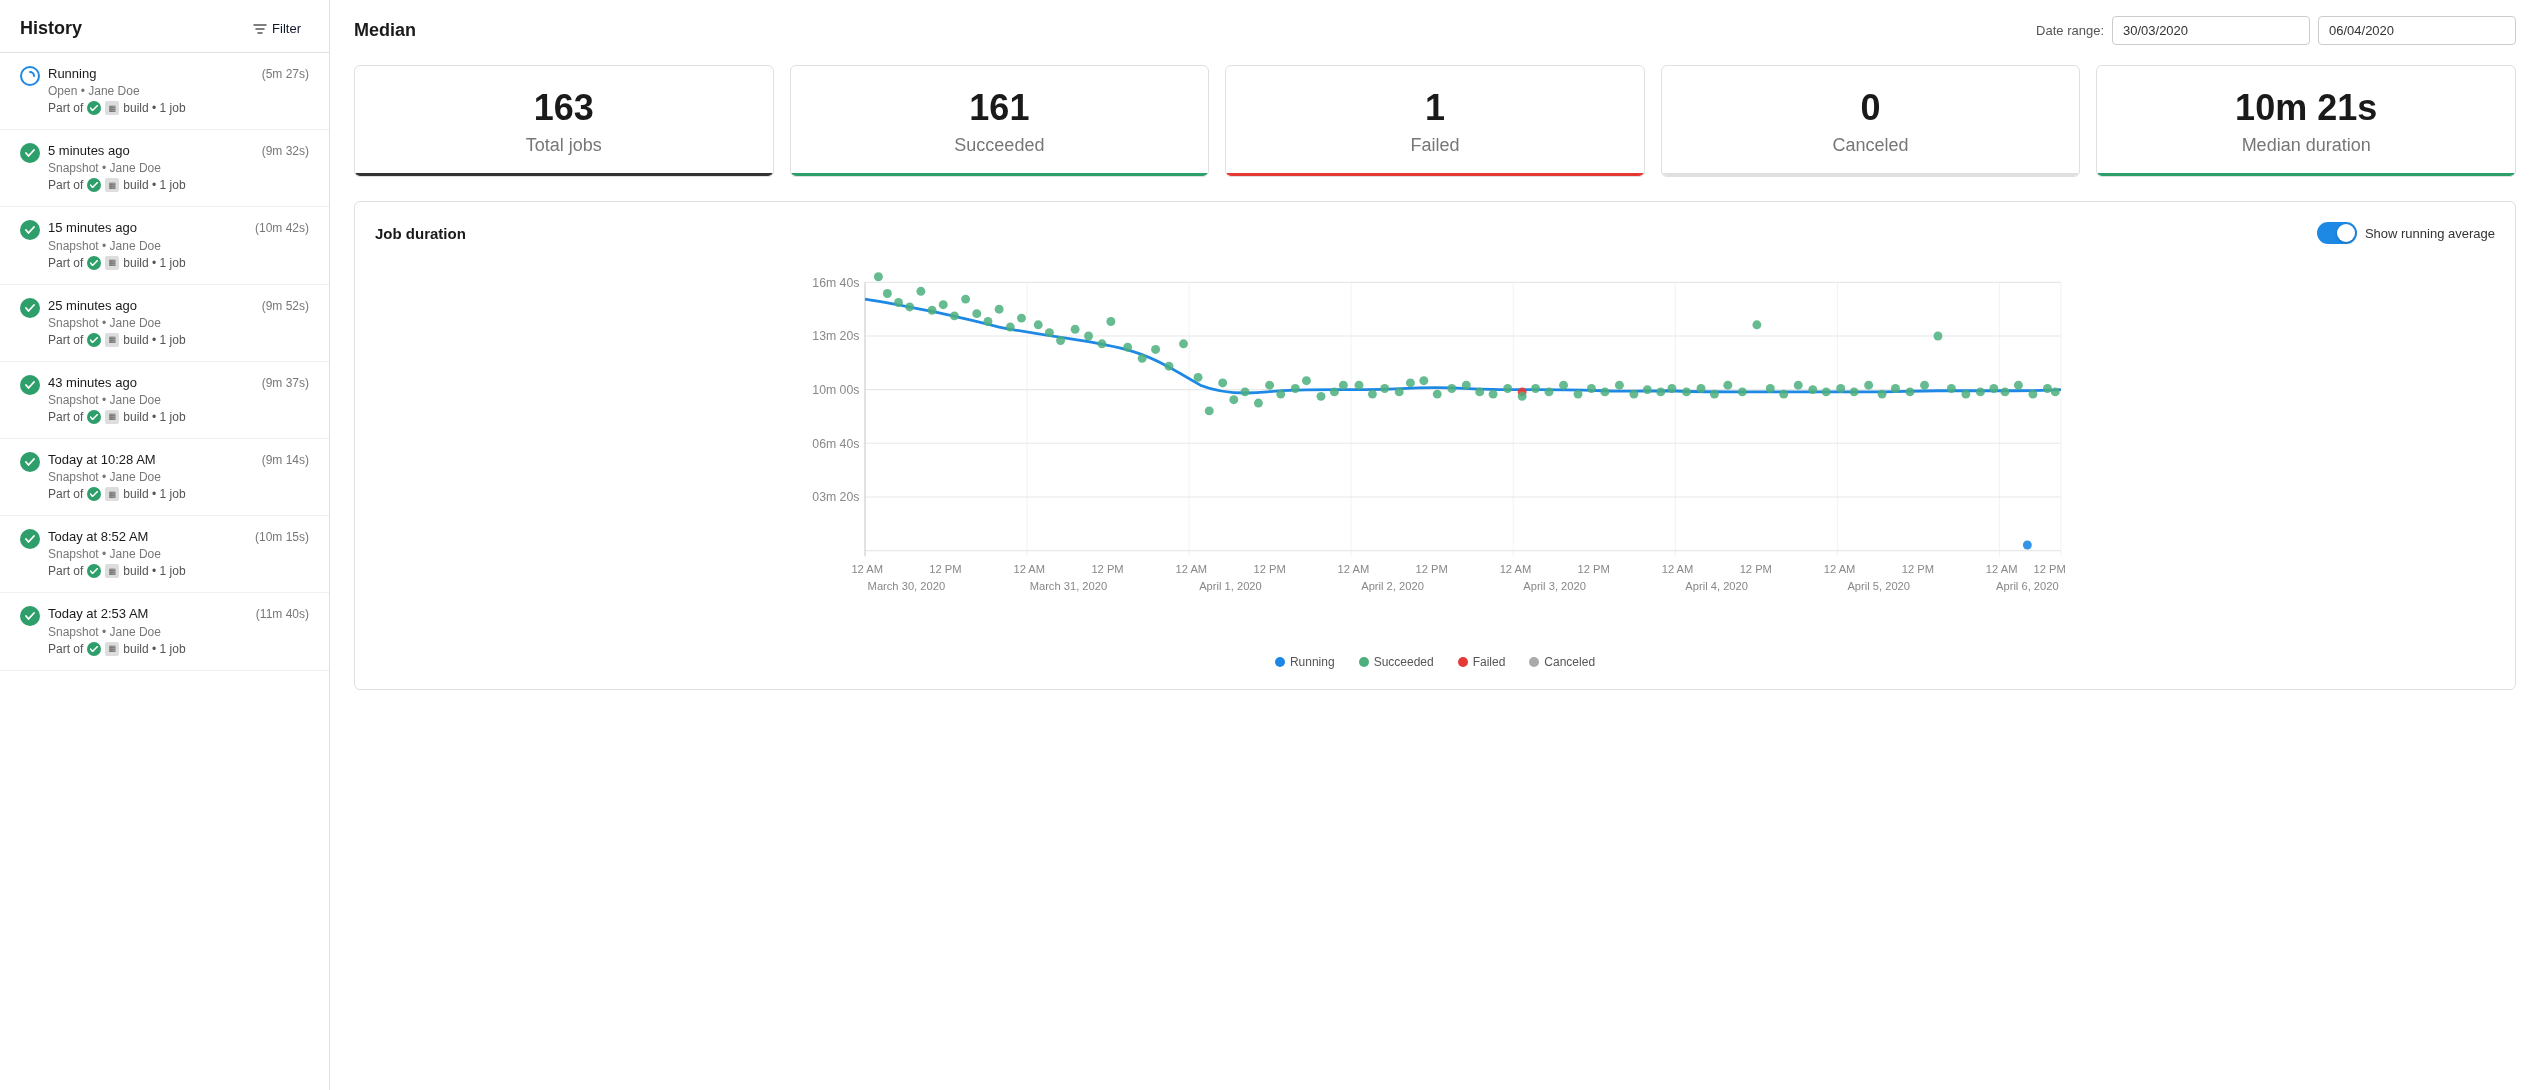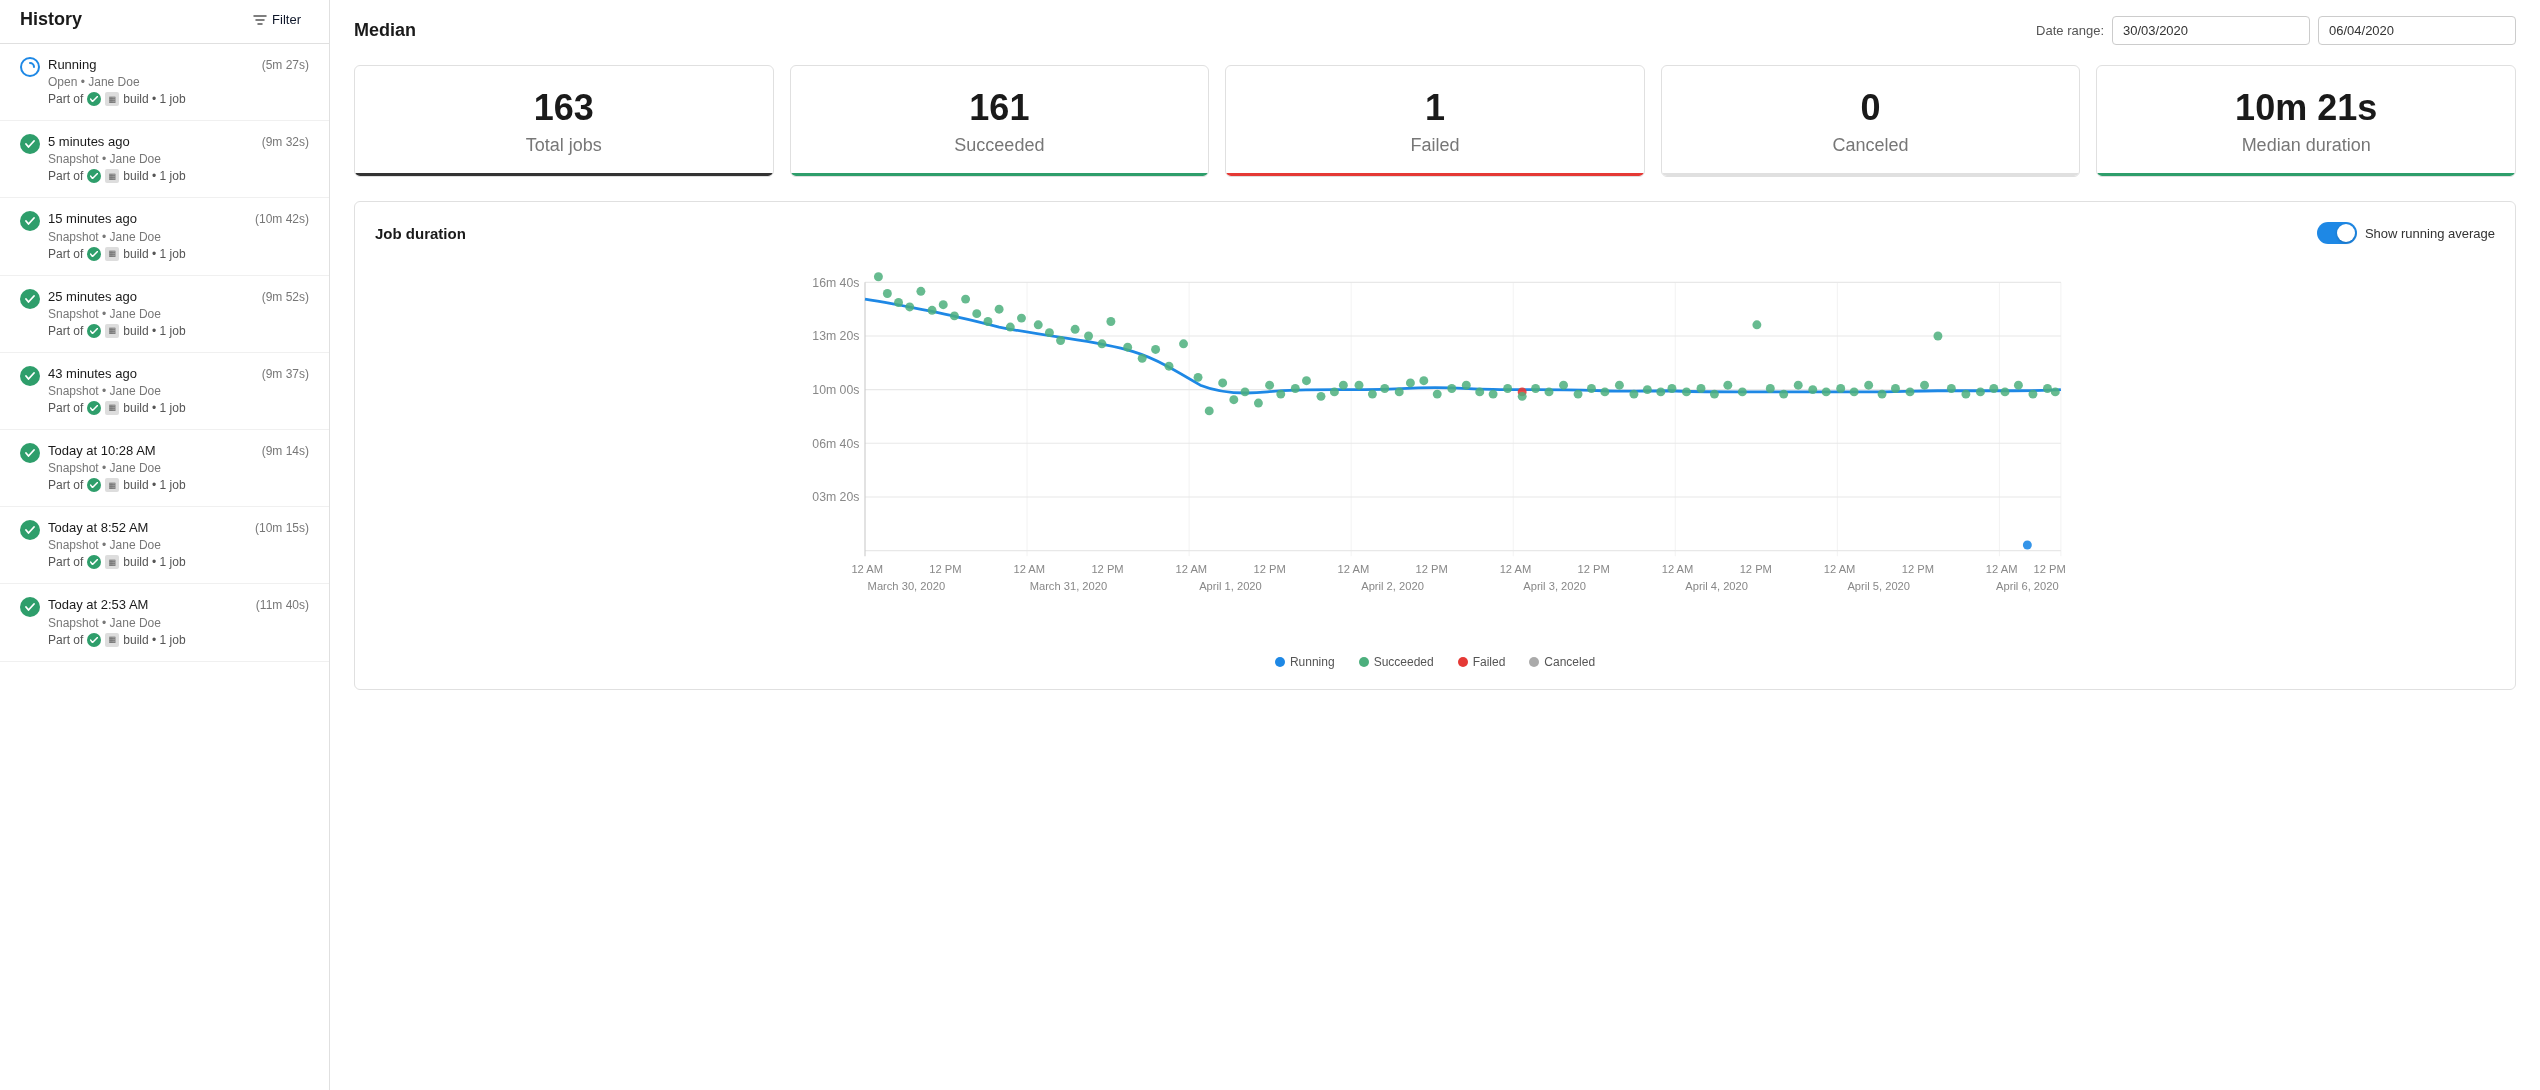--- a/index.html
+++ b/index.html
@@ -10,21 +10,21 @@
       width: 330px;
       min-width: 330px;
       border-right: 1px solid #e0e0e0;
       overflow-y: auto;
       padding: 0;
     }
     .sidebar-header {
       display: flex;
       align-items: center;
       justify-content: space-between;
-      padding: 8px 20px 12px 20px;
+      padding: 17px 20px 12px 20px;
       border-bottom: 1px solid #e0e0e0;
     }
     .sidebar-header-title {
       font-size: 18px;
       font-weight: 600;
       color: #1a1a1a;
     }
     .filter-btn {
       display: flex;
       align-items: center;

